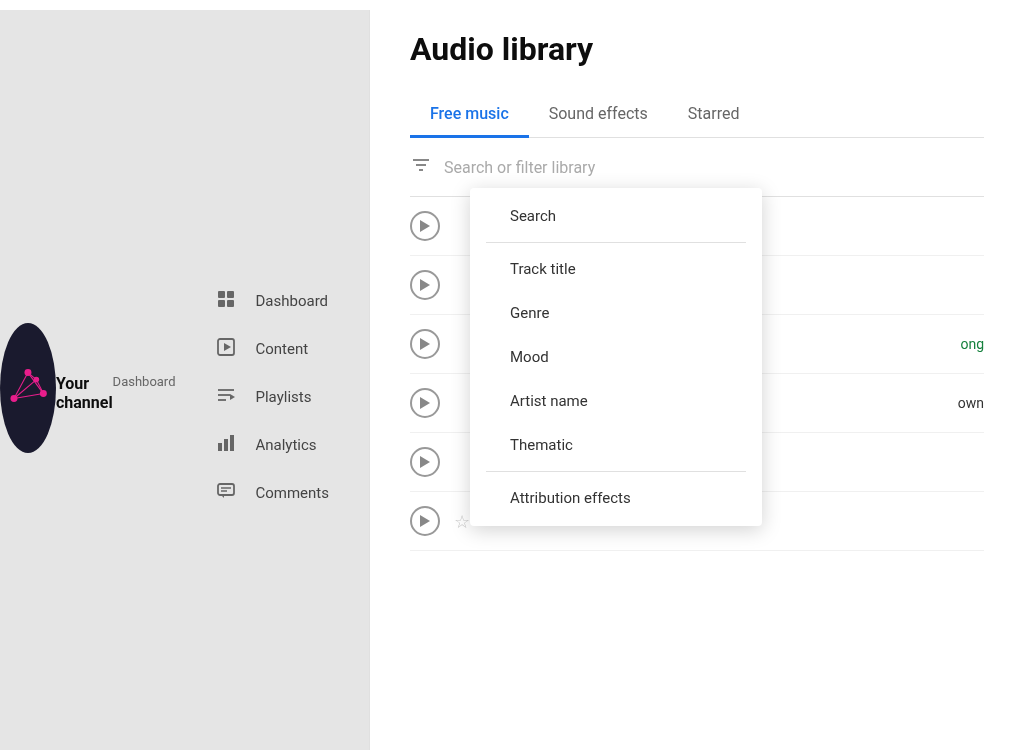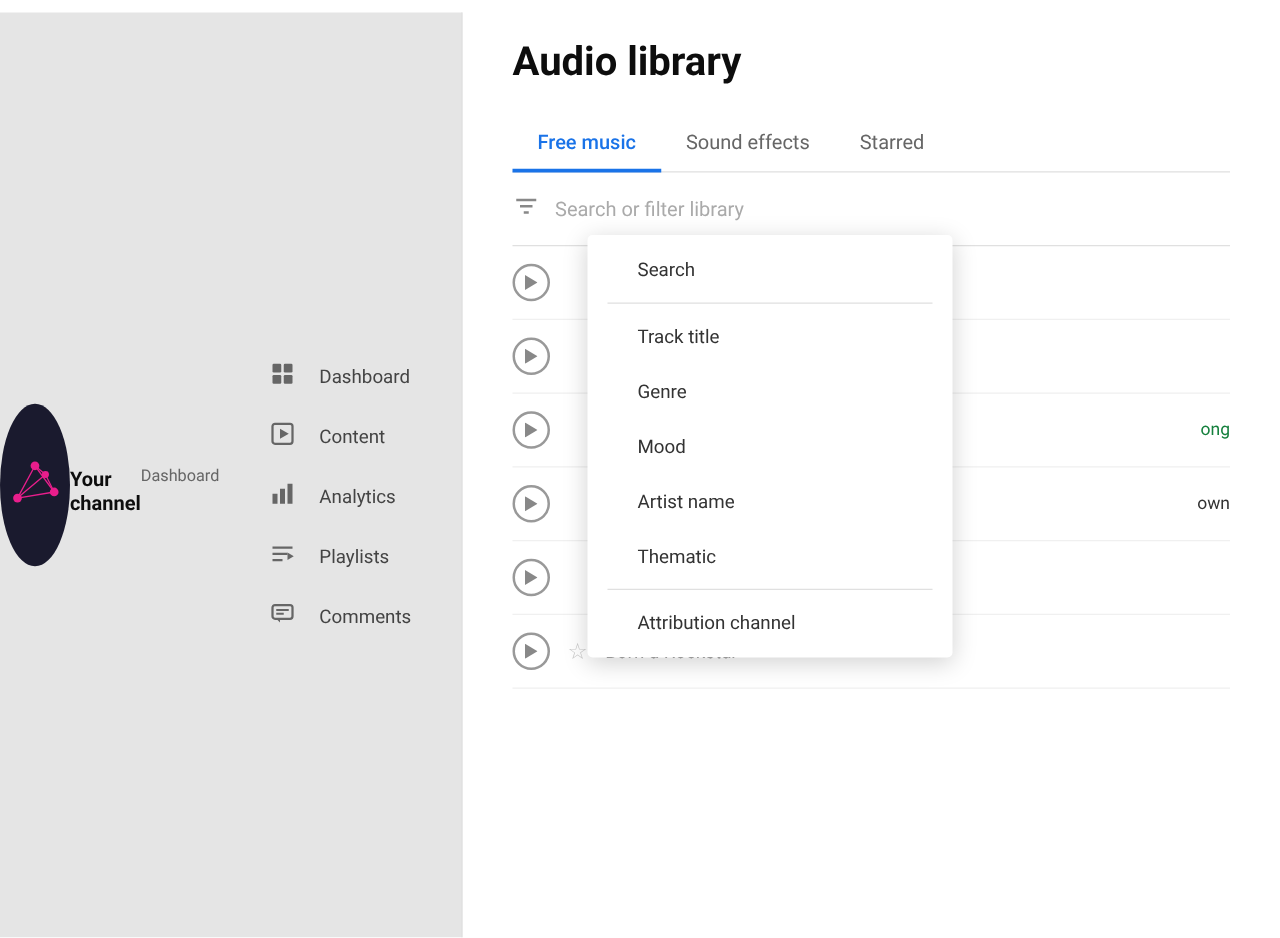--- a/index.html
+++ b/index.html
@@ -242,38 +242,38 @@
           <rect x="2" y="2" width="16" height="16" rx="2" stroke="#666" stroke-width="1.8"></rect>
           <polygon points="8,6 15,10 8,14" fill="#666"></polygon>
         </svg>
       </span>
       <span class="nav-label">Content</span>
     </li>
 
     <li class="nav-item">
       <span class="nav-icon">
         <svg width="20" height="20" viewBox="0 0 20 20" fill="none">
-          <rect x="2" y="10" width="4" height="8" fill="#666"></rect>
-          <rect x="8" y="6" width="4" height="12" fill="#666"></rect>
-          <rect x="14" y="2" width="4" height="16" fill="#666"></rect>
-        </svg>
-      </span>
-      <span class="nav-label">Analytics</span>
-    </li>
-
-    <li class="nav-item">
-      <span class="nav-icon">
-        <svg width="20" height="20" viewBox="0 0 20 20" fill="none">
           <line x1="2" y1="5" x2="18" y2="5" stroke="#666" stroke-width="1.8"></line>
           <line x1="2" y1="10" x2="14" y2="10" stroke="#666" stroke-width="1.8"></line>
           <line x1="2" y1="15" x2="10" y2="15" stroke="#666" stroke-width="1.8"></line>
           <polygon points="14,9 19,12 14,15" fill="#666"></polygon>
         </svg>
       </span>
       <span class="nav-label">Playlists</span>
+    </li>
+
+    <li class="nav-item">
+      <span class="nav-icon">
+        <svg width="20" height="20" viewBox="0 0 20 20" fill="none">
+          <rect x="2" y="10" width="4" height="8" fill="#666"></rect>
+          <rect x="8" y="6" width="4" height="12" fill="#666"></rect>
+          <rect x="14" y="2" width="4" height="16" fill="#666"></rect>
+        </svg>
+      </span>
+      <span class="nav-label">Analytics</span>
     </li>
 
     <li class="nav-item">
       <span class="nav-icon">
         <svg width="20" height="20" viewBox="0 0 20 20" fill="none">
           <rect x="2" y="3" width="16" height="11" rx="2" stroke="#666" stroke-width="1.8"></rect>
           <line x1="5" y1="7" x2="15" y2="7" stroke="#666" stroke-width="1.5"></line>
           <line x1="5" y1="10" x2="11" y2="10" stroke="#666" stroke-width="1.5"></line>
           <polygon points="5,14 8,17 8,14" fill="#666"></polygon>
         </svg>
@@ -357,16 +357,16 @@
 
   <div class="dropdown-overlay">
     <div class="dropdown-item">Search</div>
     <div class="dropdown-divider"></div>
     <div class="dropdown-item">Track title</div>
     <div class="dropdown-item">Genre</div>
     <div class="dropdown-item">Mood</div>
     <div class="dropdown-item">Artist name</div>
     <div class="dropdown-item">Thematic</div>
     <div class="dropdown-divider"></div>
-    <div class="dropdown-item">Attribution channel</div>
+    <div class="dropdown-item">Attribution effects</div>
   </div>
 
 </main>
 
 </body></html>

